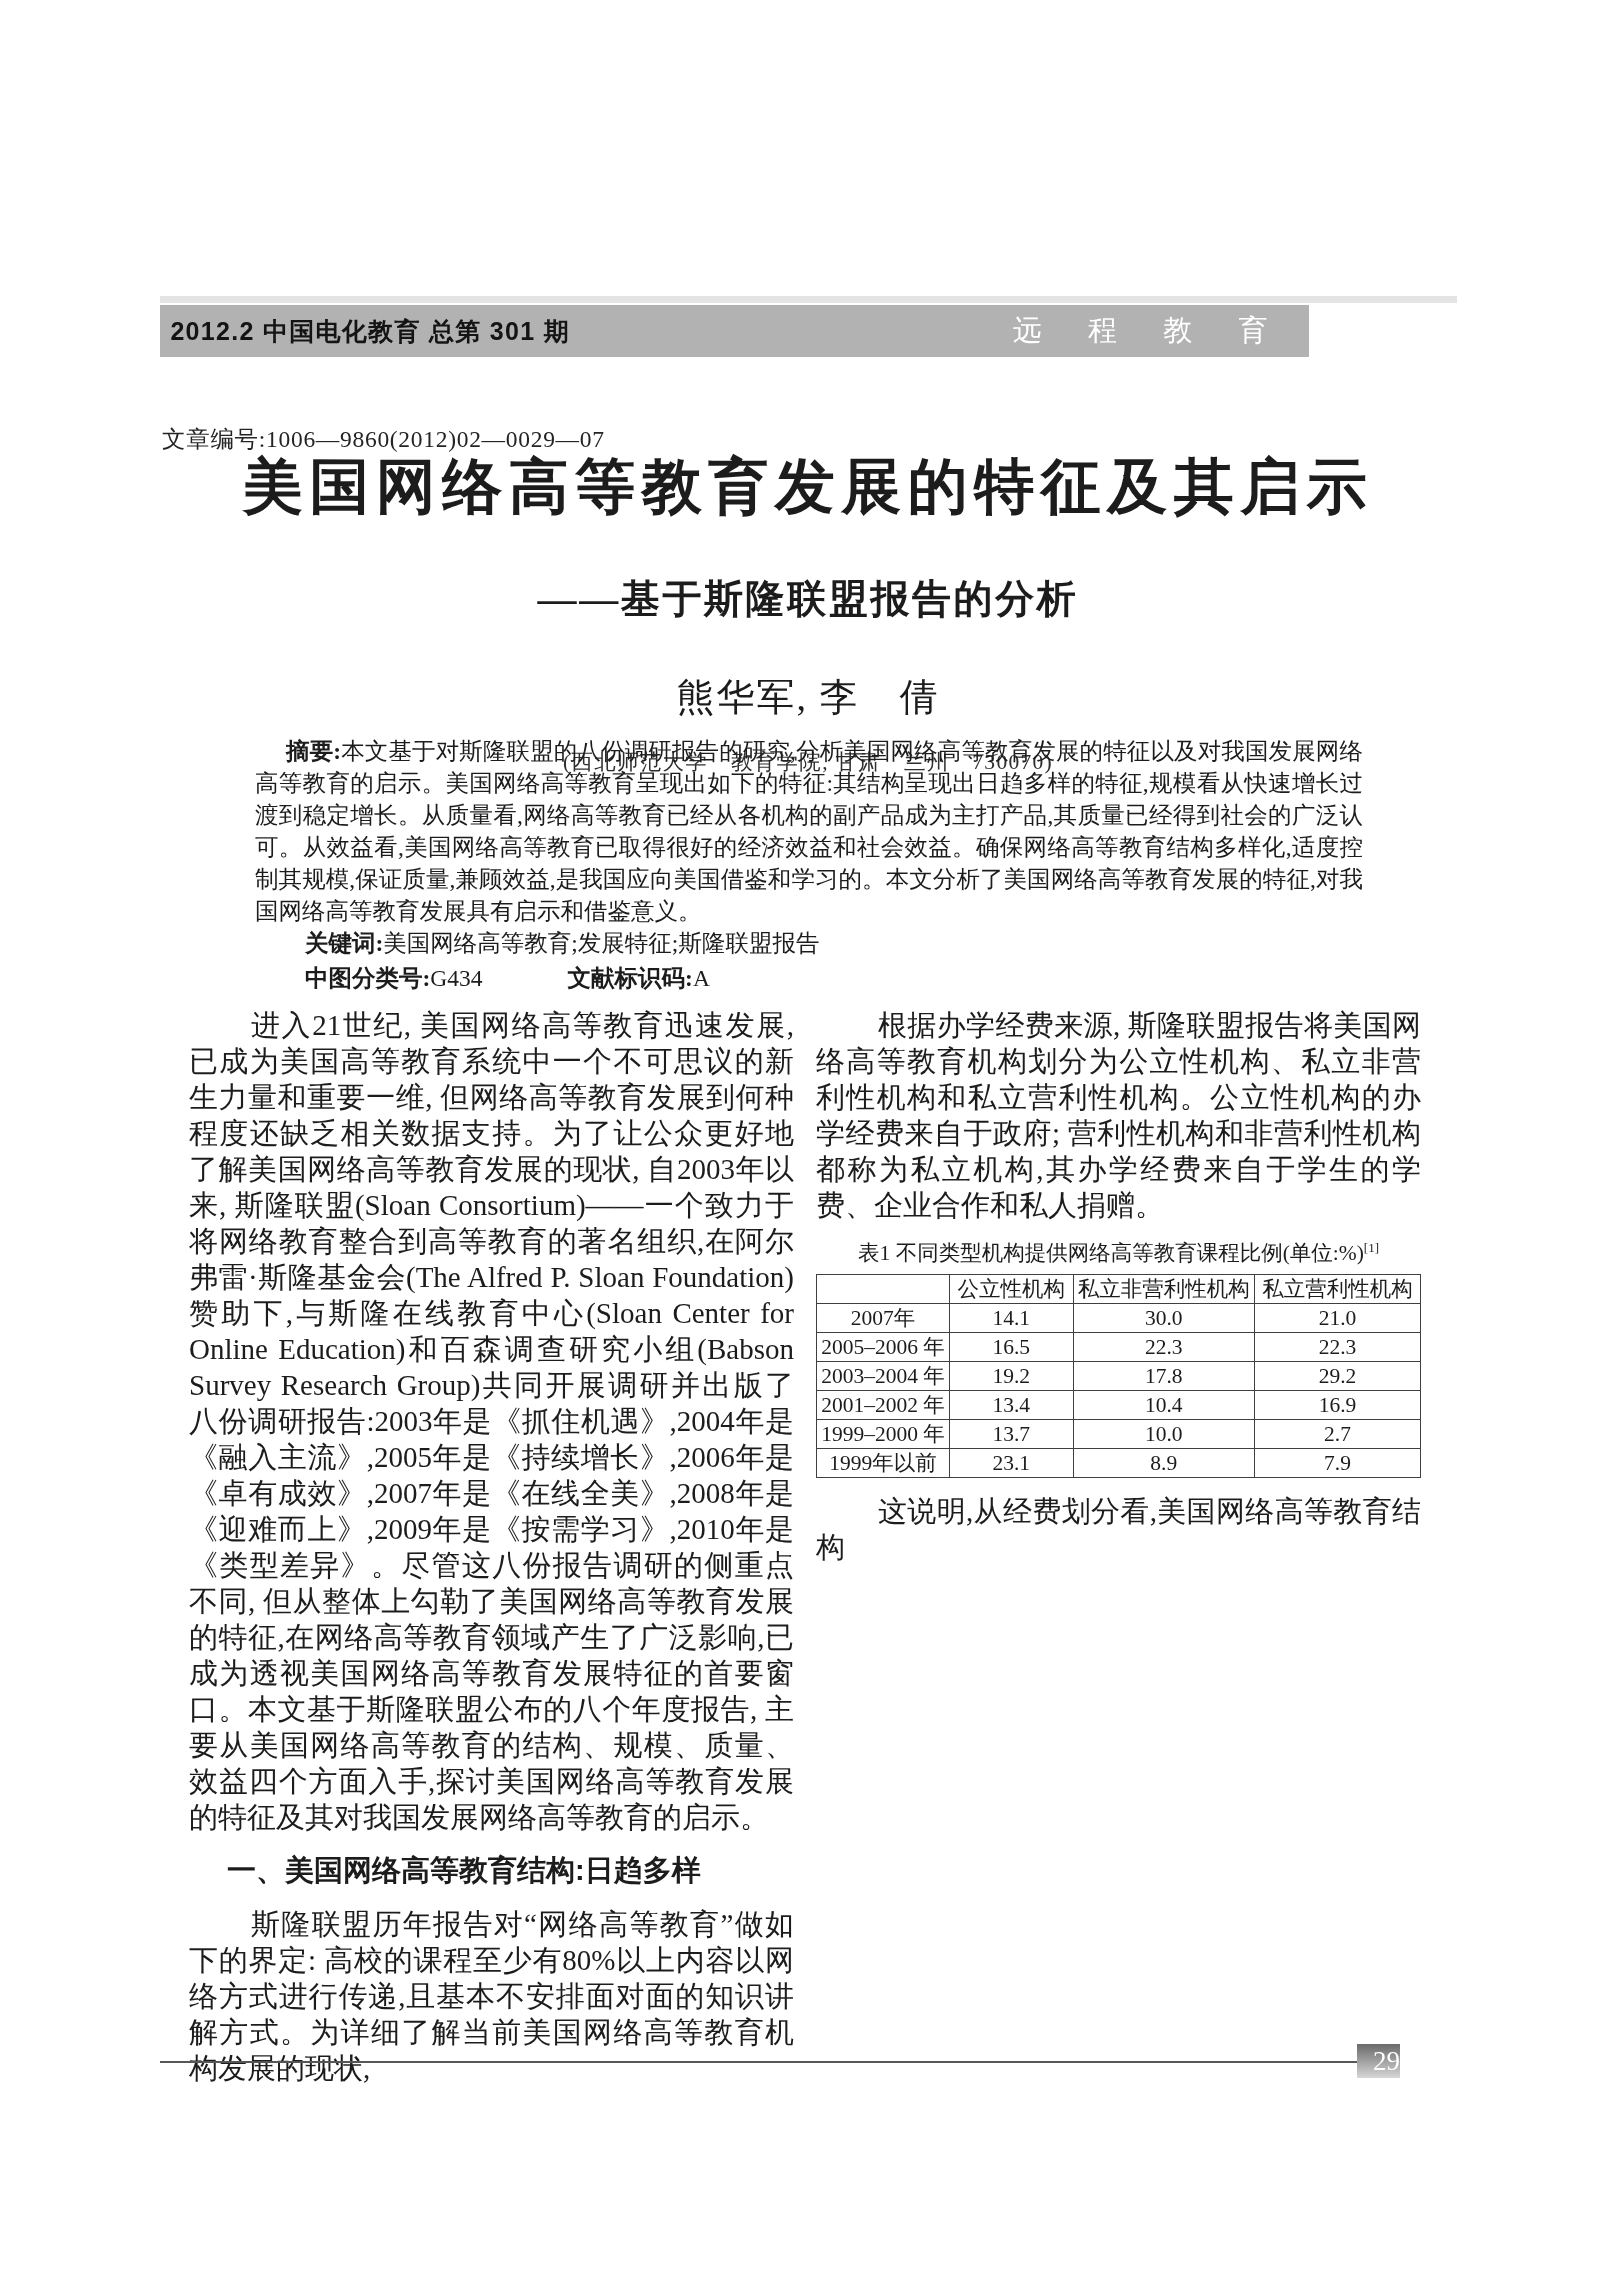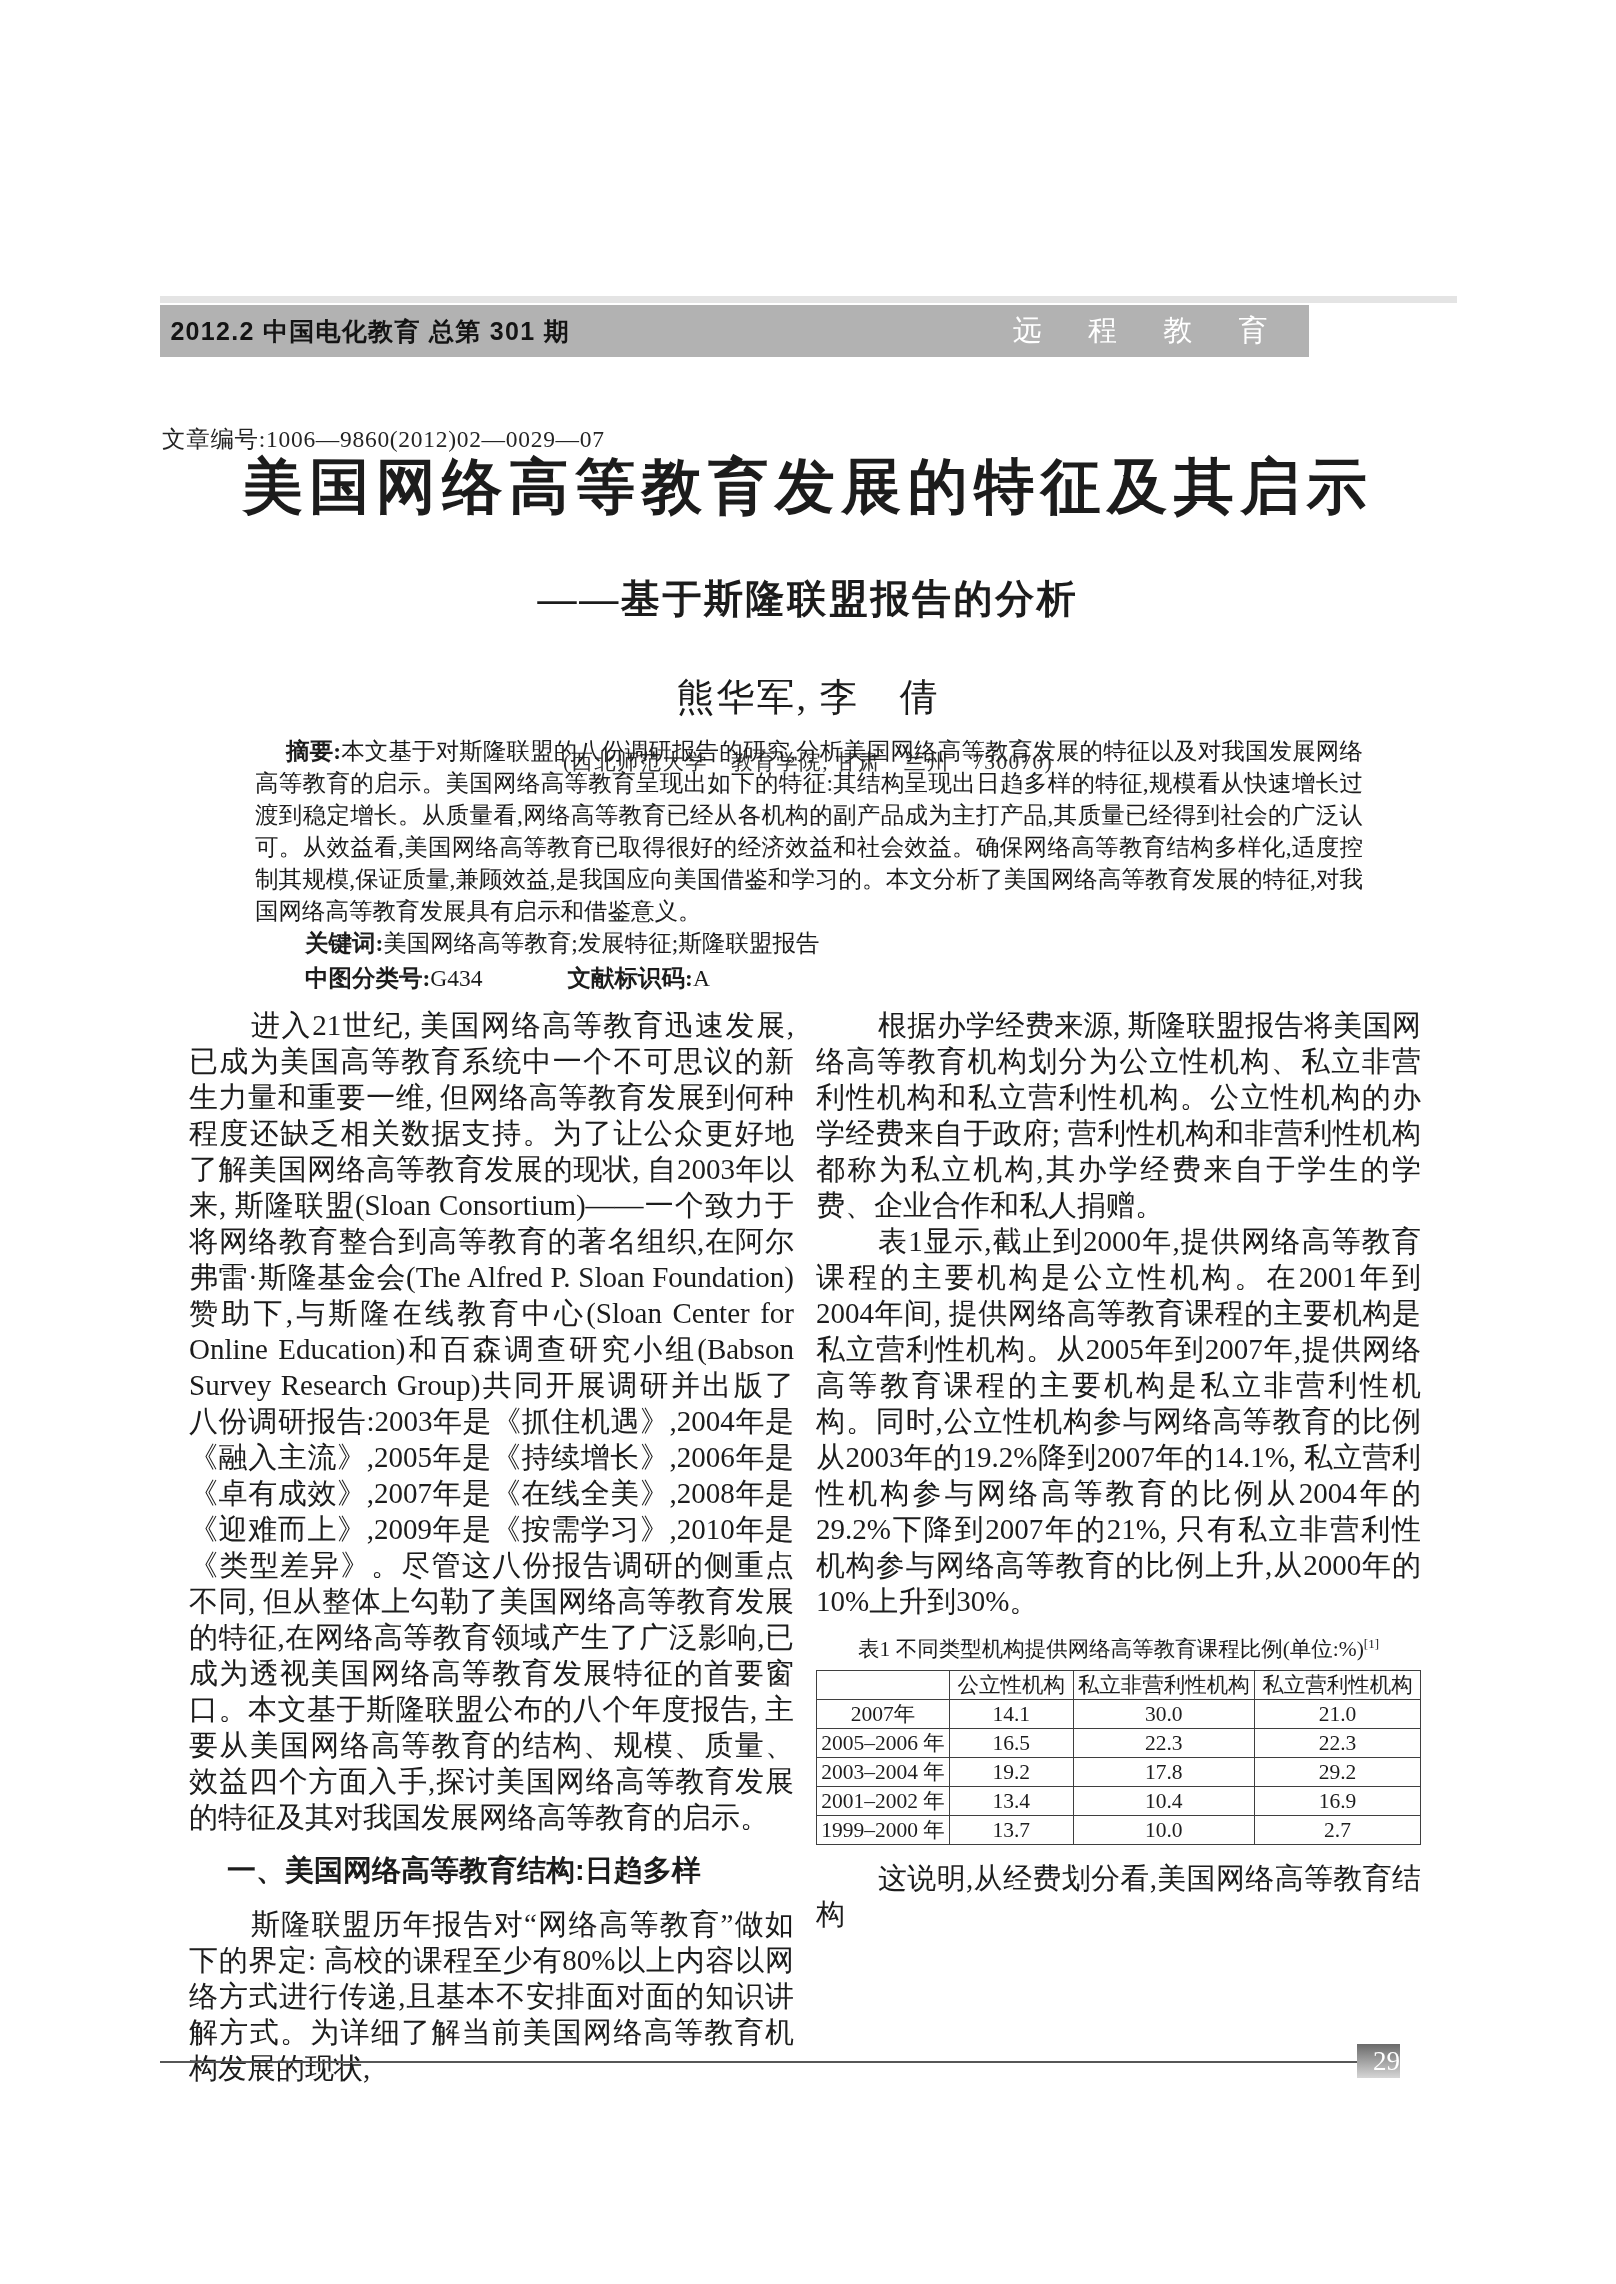--- a/index.html
+++ b/index.html
@@ -138,21 +138,20 @@
 </div>
 
 <div class="column col-left">
   <p>进入21世纪, 美国网络高等教育迅速发展,已成为美国高等教育系统中一个不可思议的新生力量和重要一维, 但网络高等教育发展到何种程度还缺乏相关数据支持。为了让公众更好地了解美国网络高等教育发展的现状, 自2003年以来, 斯隆联盟(Sloan Consortium)——一个致力于将网络教育整合到高等教育的著名组织,在阿尔弗雷·斯隆基金会(The Alfred P. Sloan Foundation)赞助下,与斯隆在线教育中心(Sloan Center for Online Education)和百森调查研究小组(Babson Survey Research Group)共同开展调研并出版了八份调研报告:2003年是《抓住机遇》,2004年是《融入主流》,2005年是《持续增长》,2006年是《卓有成效》,2007年是《在线全美》,2008年是《迎难而上》,2009年是《按需学习》,2010年是《类型差异》。尽管这八份报告调研的侧重点不同, 但从整体上勾勒了美国网络高等教育发展的特征,在网络高等教育领域产生了广泛影响,已成为透视美国网络高等教育发展特征的首要窗口。本文基于斯隆联盟公布的八个年度报告, 主要从美国网络高等教育的结构、规模、质量、效益四个方面入手,探讨美国网络高等教育发展的特征及其对我国发展网络高等教育的启示。</p>
   <h2 class="section-heading">一、美国网络高等教育结构:日趋多样</h2>
   <p>斯隆联盟历年报告对“网络高等教育”做如下的界定: 高校的课程至少有80%以上内容以网络方式进行传递,且基本不安排面对面的知识讲解方式。为详细了解当前美国网络高等教育机构发展的现状,</p>
 </div>
 
 <div class="column col-right">
   <p>根据办学经费来源, 斯隆联盟报告将美国网络高等教育机构划分为公立性机构、私立非营利性机构和私立营利性机构。公立性机构的办学经费来自于政府; 营利性机构和非营利性机构都称为私立机构,其办学经费来自于学生的学费、企业合作和私人捐赠。</p>
-  <p>表1显示,截止到2000年,提供网络高等教育课程的主要机构是公立性机构。在2001年到2004年间, 提供网络高等教育课程的主要机构是私立营利性机构。从2005年到2007年,提供网络高等教育课程的主要机构是私立非营利性机构。同时,公立性机构参与网络高等教育的比例从2003年的19.2%降到2007年的14.1%, 私立营利性机构参与网络高等教育的比例从2004年的29.2%下降到2007年的21%, 只有私立非营利性机构参与网络高等教育的比例上升,从2000年的10%上升到30%。</p>
 
   <div class="table-caption"><span>表1  不同类型机构提供网络高等教育课程比例(单位:%)</span><span class="caption-ref">[1]</span></div>
 
   <table class="data-table">
     <colgroup>
         <col class="c-year">
         <col class="c-pub">
         <col class="c-npf">
         <col class="c-fpf">
       </colgroup>
@@ -188,20 +187,26 @@
         <td>13.4</td>
         <td>10.4</td>
         <td>16.9</td>
       </tr>
       <tr>
         <td>1999–2000 年</td>
         <td>13.7</td>
         <td>10.0</td>
         <td>2.7</td>
       </tr>
+      <tr>
+        <td>1999年以前</td>
+        <td>23.1</td>
+        <td>8.9</td>
+        <td>7.9</td>
+      </tr>
     </tbody>
   </table>
 
   <p class="after-table">这说明,从经费划分看,美国网络高等教育结构</p>
 </div>
 
 <div class="footer-line"></div>
 <div class="page-number-box">
   <span>29</span>
 </div>

